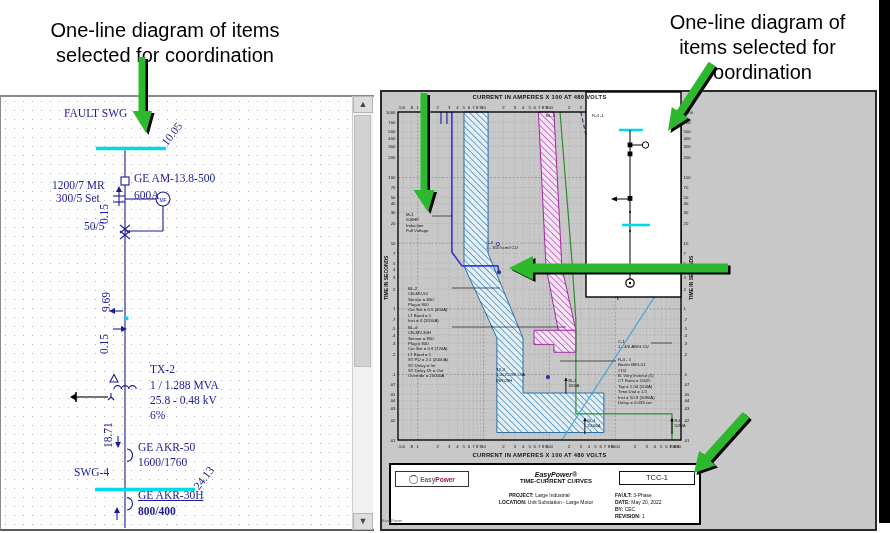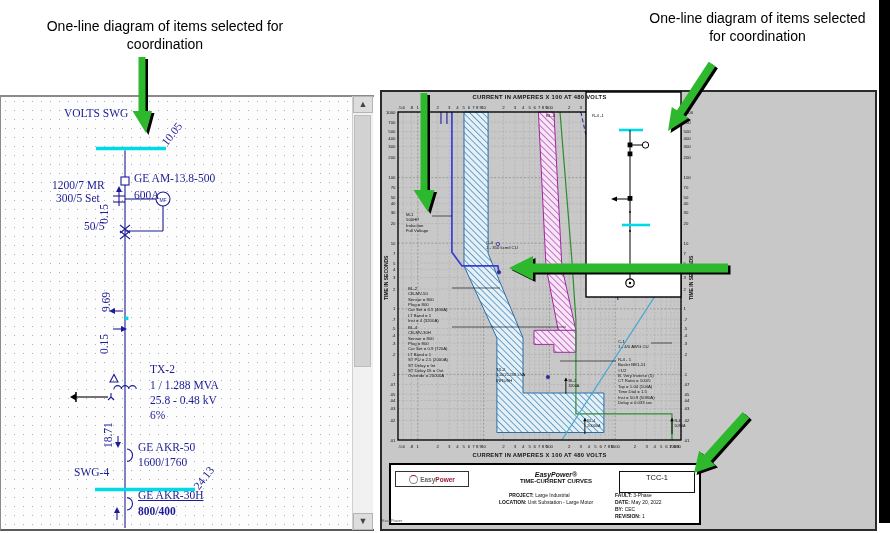--- a/index.html
+++ b/index.html
@@ -1,19 +1,19 @@
 <!DOCTYPE html>
 <html><head>
 <meta charset="utf-8">
 <style>
   html,body{margin:0;padding:0;background:#fff;}
   #stage{position:relative;width:890px;height:533px;background:#fff;overflow:hidden;
          font-family:"Liberation Sans",sans-serif;}
   
-  .callout{position:absolute;color:#000;font-size:14px;line-height:1.25;text-align:center;}
+  .callout{position:absolute;color:#000;font-size:20px;line-height:1.25;text-align:center;}
   .callout.left-align{text-align:left;}
   
   #oneline-panel{position:absolute;left:0;top:95px;width:374px;height:436px;
     background:#fdfdfd;
     background-image:radial-gradient(#a9adb5 0.8px, transparent 0.95px);
     background-size:9px 9px;
     border-top:2px solid #8a8a8a;border-left:1px solid #8a8a8a;border-bottom:2px solid #5a5a5a;
     box-sizing:border-box;}
   .ol-label{position:absolute;color:#1c1c96;font-family:"Liberation Serif",serif;
     font-size:11.5px;line-height:1.1;white-space:nowrap;z-index:3;}
@@ -38,21 +38,21 @@
   #titleblock{position:absolute;left:389px;top:463px;width:312px;height:62px;background:#fff;
     border:2px solid #000;box-sizing:border-box;z-index:3;font-size:5px;color:#111;}
   #tb-logo{position:absolute;left:4px;top:6px;width:74px;height:16px;border:1px solid #333;
     box-sizing:border-box;display:flex;align-items:center;justify-content:center;gap:2px;}
   .logo-ring{width:7px;height:7px;border:1.6px solid #8a8a8a;border-top-color:#9b1b30;border-radius:50%;}
   .logo-easy{color:#666;font-weight:bold;font-size:6.5px;}
   .logo-power{color:#9b1b30;font-weight:bold;font-size:6.5px;}
   #tb-center{position:absolute;left:105px;top:6px;width:120px;text-align:center;}
   #tb-title1{font-style:italic;font-weight:bold;font-size:7px;}
   #tb-title2{font-weight:bold;font-size:6px;}
-  #tb-sheetcell{position:absolute;left:228px;top:6px;width:76px;height:22px;border:1.2px solid #111;
+  #tb-sheetcell{position:absolute;left:228px;top:6px;width:76px;height:14px;border:1.2px solid #111;
     box-sizing:border-box;text-align:center;font-size:7.5px;line-height:12px;}
   .tb-row{position:absolute;white-space:nowrap;}
   .tb-lab{font-weight:bold;}
   #footer-note{position:absolute;left:382px;top:518px;font-size:4px;color:#555;z-index:3;}
   
   #gfx,#arrowsvg{position:absolute;left:0;top:0;width:890px;height:533px;pointer-events:none;}
   #gfx{z-index:2;} #arrowsvg{z-index:5;}
   .tk{font-size:4.3px;fill:#111;font-family:"Liberation Sans",sans-serif;}
   .mklab{font-size:3.8px;fill:#111;font-family:"Liberation Sans",sans-serif;}
   #right-black-strip{position:absolute;left:879px;top:0;width:11px;height:523px;background:#000;z-index:6;}
@@ -63,21 +63,21 @@
 
 <div id="stage">
 
   <div class="callout" style="left:15px;top:18px;width:300px;">One-line diagram of items selected for coordination</div>
   <div class="callout" style="left:645px;top:10px;width:225px;">One-line diagram of items selected for coordination</div>
   <div class="callout left-align" style="left:765px;top:262px;width:110px;">TCC curve</div>
   <div class="callout left-align" style="left:765px;top:373px;width:110px;">Title block</div>
 
   <div id="oneline-panel"></div>
 
-  <div class="ol-label" style="left:64px;top:107px;">VOLTS SWG</div>
+  <div class="ol-label" style="left:64px;top:107px;">FAULT SWG</div>
   <div class="ol-label rot52" style="left:164px;top:138px;">10.05</div>
   <div class="ol-label" style="left:134px;top:172px;">GE AM-13.8-500</div>
   <div class="ol-label" style="left:134px;top:189px;text-align:right;">600A</div>
   <div class="ol-label" style="left:52px;top:179px;">1200/7 MR</div>
   <div class="ol-label" style="left:56px;top:192px;">300/5 Set</div>
   <div class="ol-label" style="left:84px;top:220px;">50/5</div>
   <div class="ol-label rot90" style="left:98px;top:224px;">0.15</div>
   <div class="ol-label rot90" style="left:100px;top:312px;">9.69</div>
   <div class="ol-label rot90" style="left:98px;top:354px;">0.15</div>
   <div class="ol-label" style="left:150px;top:363px;">TX-2</div>

